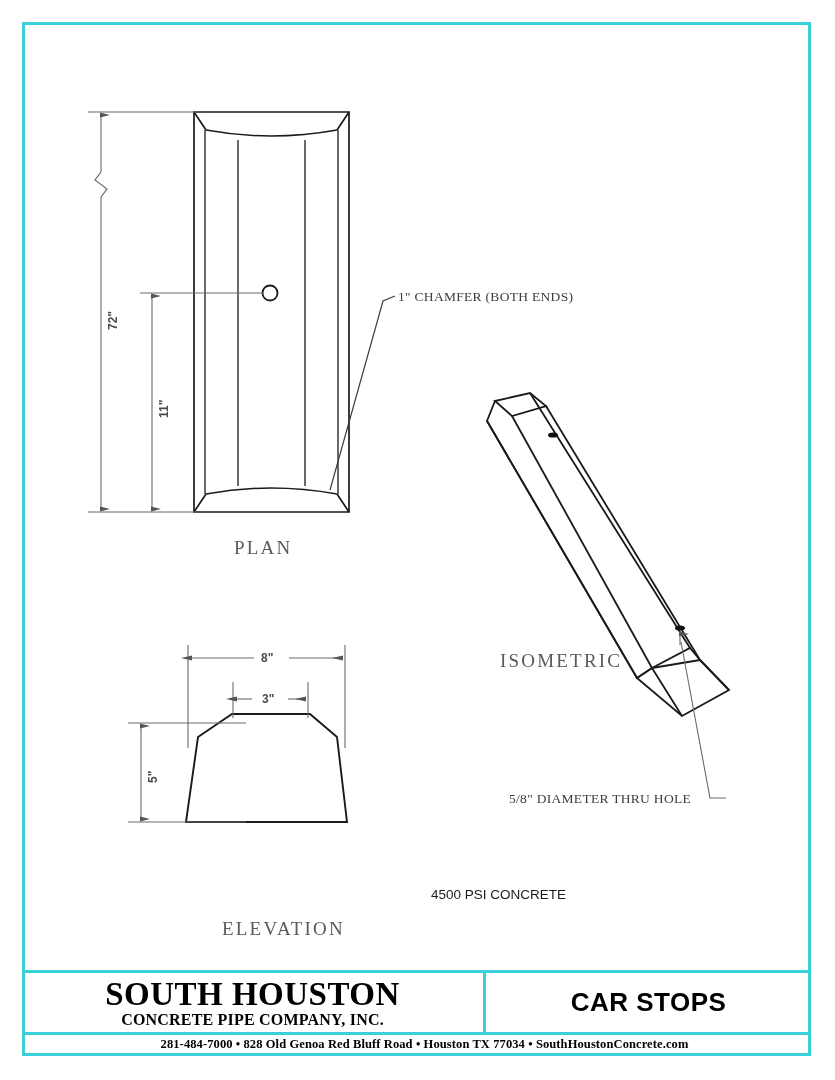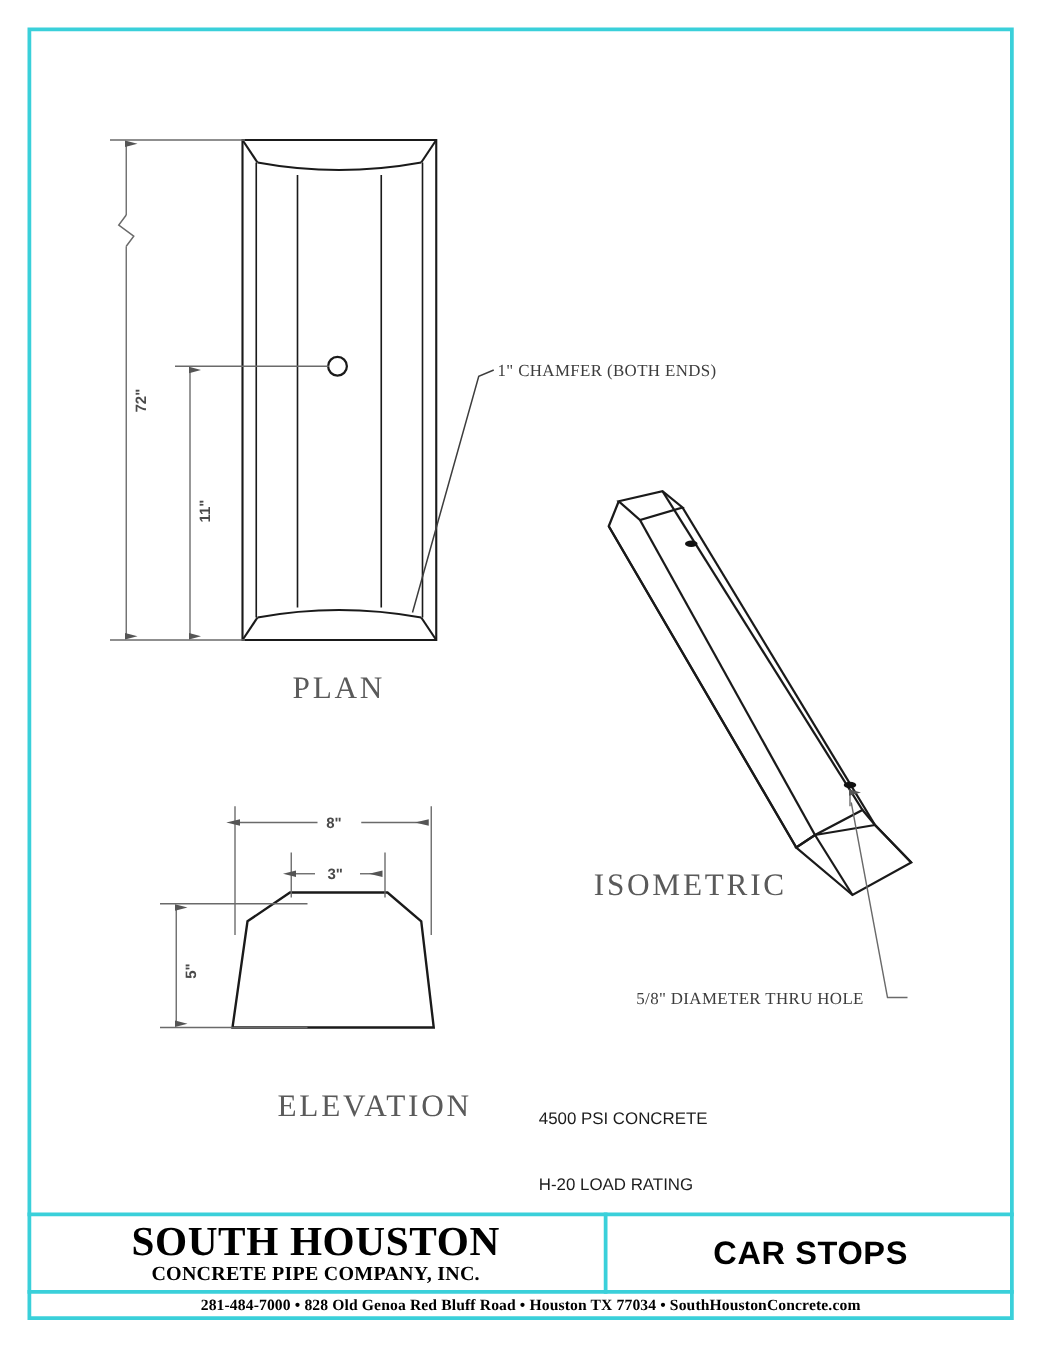--- a/index.html
+++ b/index.html
@@ -36,21 +36,21 @@
   }
   .svg-layer {
     position: absolute;
     left: 0;
     top: 0;
   }
   
   .view-label {
     position: absolute;
     font-family: "Liberation Serif", serif;
-    font-size: 25px;
+    font-size: 19px;
     color: #5a5a5a;
     letter-spacing: 2.2px;
     white-space: nowrap;
   }
   .dim-text {
     position: absolute;
     font-family: "Liberation Sans", sans-serif;
     font-size: 12px;
     font-weight: bold;
     color: #4a4a4a;
@@ -298,35 +298,34 @@
     </svg>
 
     <div class="dim-text vert" style="left:106px; top:330px;">72"</div>
 
     <div class="dim-text vert" style="left:157px; top:418px;">11"</div>
 
     <div class="callout" style="left:398px; top:289px;">1" CHAMFER (BOTH ENDS)</div>
 
     <div class="view-label" style="left:234px; top:537px;">PLAN</div>
 
-    <div class="view-label" style="left:475px; top:650px;margin-top:45px;">ISOMETRIC</div>
+    <div class="view-label" style="left:500px; top:650px;">ISOMETRIC</div>
 
     <div class="callout" style="left:509px; top:791px;">5/8" DIAMETER THRU HOLE</div>
 
     <div class="dim-text" style="left:261px; top:651px;">8"</div>
 
     <div class="dim-text" style="left:262px; top:692px;">3"</div>
 
     <div class="dim-text vert" style="left:146px; top:783px;">5"</div>
 
-    <div class="view-label" style="left:222px; top:872px;text-align:center;">ELEVATION</div>
+    <div class="view-label" style="left:222px; top:918px;text-align:center;">ELEVATION</div>
 
     <div id="note-block">
       <span class="note-line indent">4500 PSI CONCRETE</span>
-      <span class="note-line indent">H-20 LOAD RATING</span>
     </div>
 
   </div>
 
   <div id="footer">
     <div id="footer-top-rule"></div>
     <div id="footer-divider"></div>
     <div id="footer-bottom-rule"></div>
 
     <div id="company-block">

